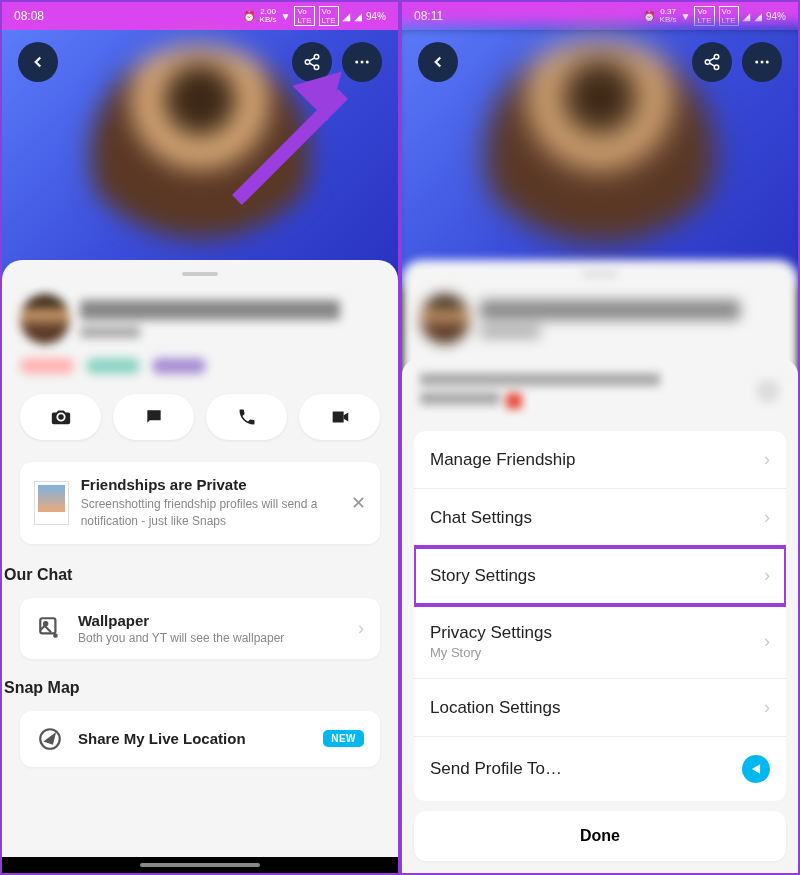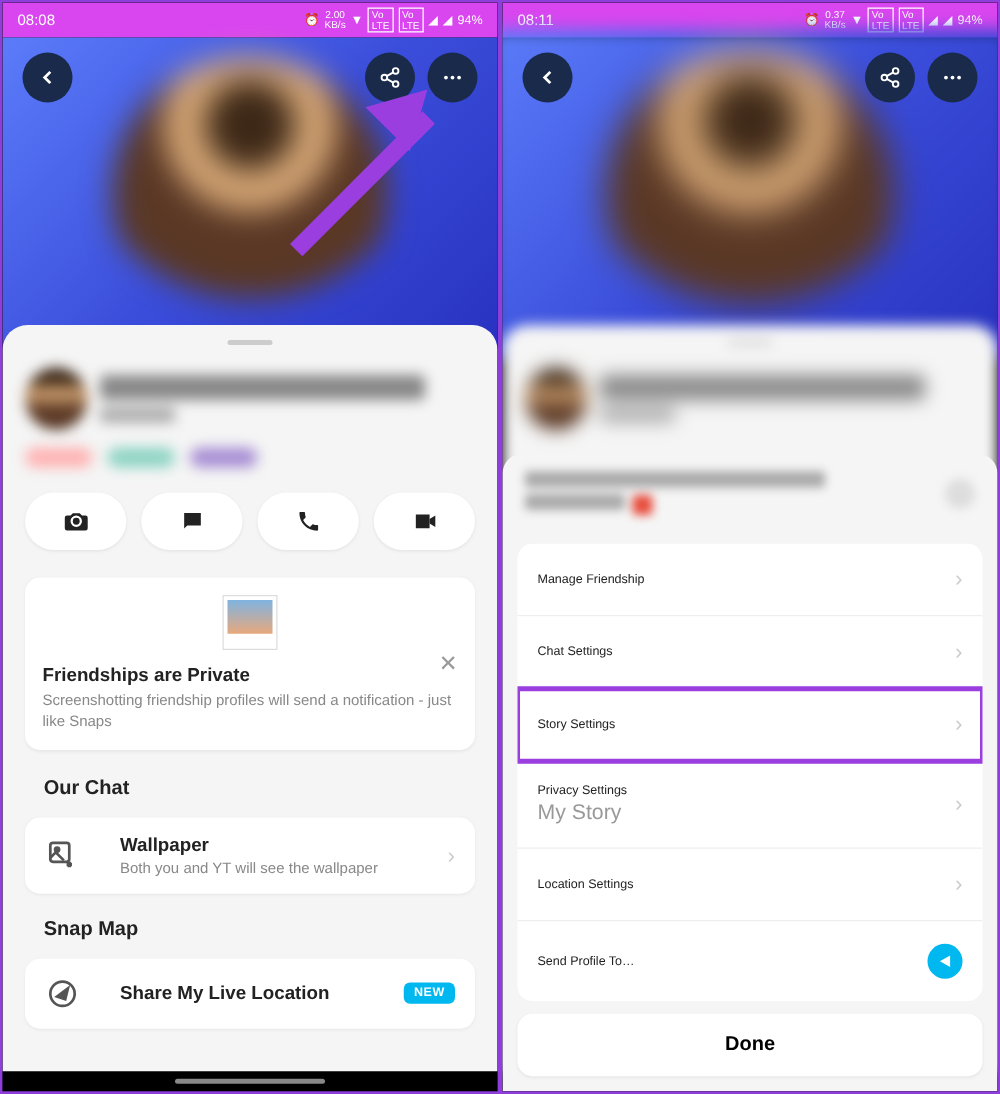--- a/index.html
+++ b/index.html
@@ -22,47 +22,47 @@
 .profile-avatar { width: 50px; height: 50px; border-radius: 50%; background: linear-gradient(#3d2817 20%, #d4a574 40%, #5a3825 70%); }
 .profile-name { height: 20px; width: 260px; background: #888; border-radius: 4px; margin-bottom: 6px; }
 .profile-sub { height: 12px; width: 60px; background: #aaa; border-radius: 3px; }
 .badge-row { display: flex; gap: 12px; padding: 6px 18px; filter: blur(5px); }
 .badge-blur { height: 16px; width: 54px; background: #999; border-radius: 8px; }
 .badge-blur.b1 { background: #ffb3b3; }
 .badge-blur.b2 { background: #8ed4c4; }
 .badge-blur.b3 { background: #a88fd4; }
 .action-row { display: flex; gap: 12px; padding: 14px 18px; }
 .action-btn { flex: 1; height: 46px; background: #fff; border-radius: 23px; display: flex; align-items: center; justify-content: center; box-shadow: 0 1px 3px rgba(0,0,0,0.08); cursor: pointer; }
-.info-card { margin: 8px 18px; background: #fff; border-radius: 12px; padding: 14px; display: flex; align-items: center; gap: 12px; box-shadow: 0 1px 3px rgba(0,0,0,0.06); position: relative; flex-direction: column; }
+.info-card { margin: 8px 18px; background: #fff; border-radius: 12px; padding: 14px; display: flex; align-items: center; gap: 12px; box-shadow: 0 1px 3px rgba(0,0,0,0.06); position: relative; }
 .polaroid { width: 44px; height: 44px; background: #fff; border: 1px solid #ddd; padding: 3px; }
 .polaroid-inner { width: 100%; height: 75%; background: linear-gradient(#7fb3e0, #e8a87c); }
 .info-title { font-weight: 600; font-size: 15px; color: #222; margin-bottom: 3px; }
 .info-sub { font-size: 12px; color: #888; line-height: 1.4; }
 .close-x { position: absolute; right: 14px; top: 50%; transform: translateY(-50%); color: #999; font-size: 18px; cursor: pointer; }
-.section-title { font-weight: 700; font-size: 16px; padding: 14px 33px 8px; color: #222; }
-.list-item { margin: 6px 18px; background: #fff; border-radius: 12px; padding: 14px 16px; display: flex; align-items: center; gap: 32px; box-shadow: 0 1px 3px rgba(0,0,0,0.06); cursor: pointer; }
+.section-title { font-weight: 700; font-size: 16px; padding: 14px 2px 8px; color: #222; }
+.list-item { margin: 6px 18px; background: #fff; border-radius: 12px; padding: 14px 16px; display: flex; align-items: center; gap: 14px; box-shadow: 0 1px 3px rgba(0,0,0,0.06); cursor: pointer; }
 .list-icon { width: 28px; height: 28px; display: flex; align-items: center; justify-content: center; color: #555; }
 .list-content { flex: 1; }
 .list-title { font-weight: 600; font-size: 15px; color: #222; }
 .list-sub { font-size: 12px; color: #888; margin-top: 2px; }
 .chev { color: #ccc; font-size: 18px; }
 .new-badge { background: #00b8f0; color: #fff; font-size: 10px; font-weight: 700; padding: 3px 8px; border-radius: 5px; letter-spacing: 0.5px; margin-left: 25px; }
 .bottom-sheet { position: absolute; bottom: 0; left: 0; right: 0; background: #f5f5f5; border-radius: 16px 16px 0 0; z-index: 20; padding-bottom: 8px; }
 .sheet-header { padding: 14px 18px; display: flex; align-items: center; gap: 10px; filter: blur(4px); }
 .sheet-header-text { flex: 1; }
 .sheet-line1 { height: 13px; width: 240px; background: #aaa; border-radius: 3px; margin-bottom: 5px; }
 .sheet-line2 { height: 13px; width: 80px; background: #aaa; border-radius: 3px; display: inline-block; }
 .heart-blur { display: inline-block; width: 16px; height: 16px; background: #e74c3c; border-radius: 3px; vertical-align: middle; margin-left: 6px; }
 .sheet-x { width: 24px; height: 24px; border-radius: 50%; background: #ddd; }
 .sheet-list { background: #fff; border-radius: 12px; margin: 8px 12px; overflow: hidden; }
 .sheet-item { padding: 18px 16px; display: flex; align-items: center; justify-content: space-between; border-bottom: 1px solid #eee; cursor: pointer; }
 .sheet-item:last-child { border-bottom: none; }
 .sheet-item.highlighted { outline: 4px solid #9b3ee0; outline-offset: -2px; position: relative; z-index: 5; }
-.sheet-item-text { font-size: 10px; color: #222; }
-.sheet-item-sub { font-size: 17px; color: #999; margin-top: 2px; }
+.sheet-item-text { font-size: 17px; color: #222; }
+.sheet-item-sub { font-size: 13px; color: #999; margin-top: 2px; }
 .send-icon { width: 28px; height: 28px; border-radius: 50%; background: #00b8f0; display: flex; align-items: center; justify-content: center; }
 .done-btn { margin: 10px 12px 4px; background: #fff; border-radius: 12px; padding: 16px; text-align: center; font-weight: 600; font-size: 16px; cursor: pointer; box-shadow: 0 1px 3px rgba(0,0,0,0.06); }
 .nav-bar { height: 16px; background: #000; display: flex; align-items: center; justify-content: center; }
 .nav-handle { width: 120px; height: 4px; background: #888; border-radius: 2px; }
 .phone.right .card { filter: blur(5px); }
 .phone.right .overlay-wrap { position: absolute; inset: 0; z-index: 15; }
 .right-header-wrap { position: absolute; top: 28px; left: 0; right: 0; z-index: 6; }
 </style>
 </head>
 <body>

